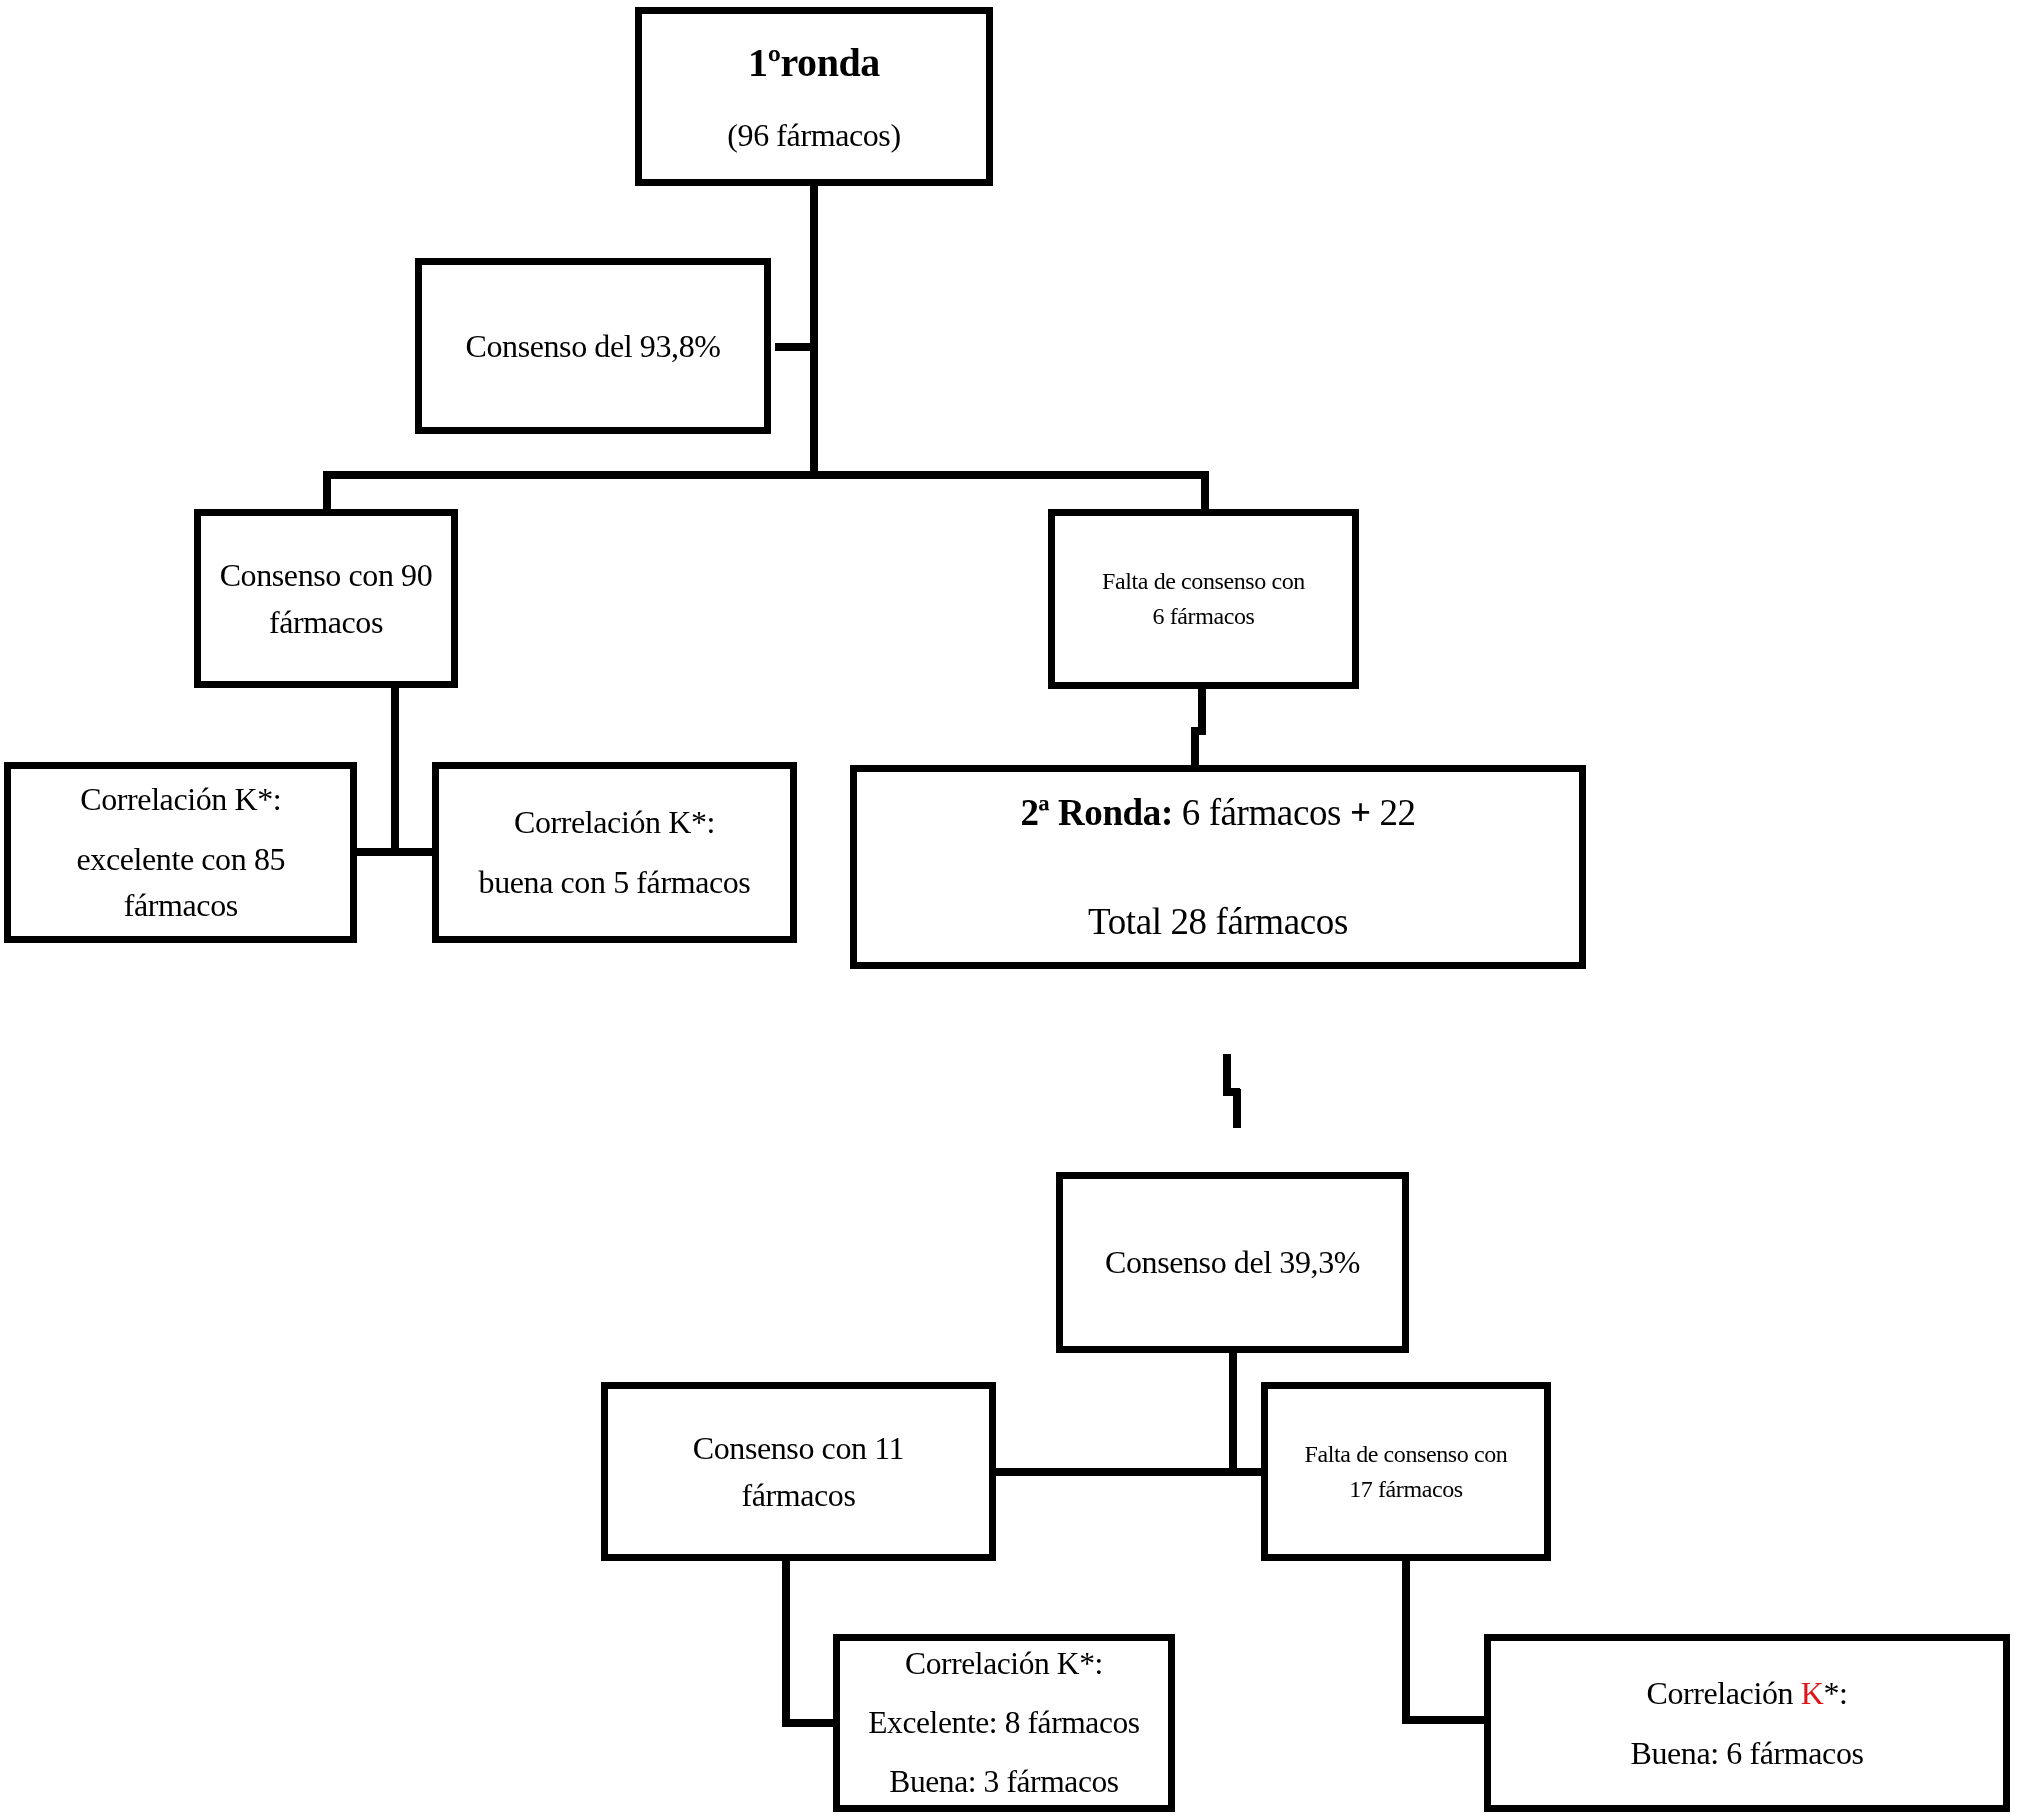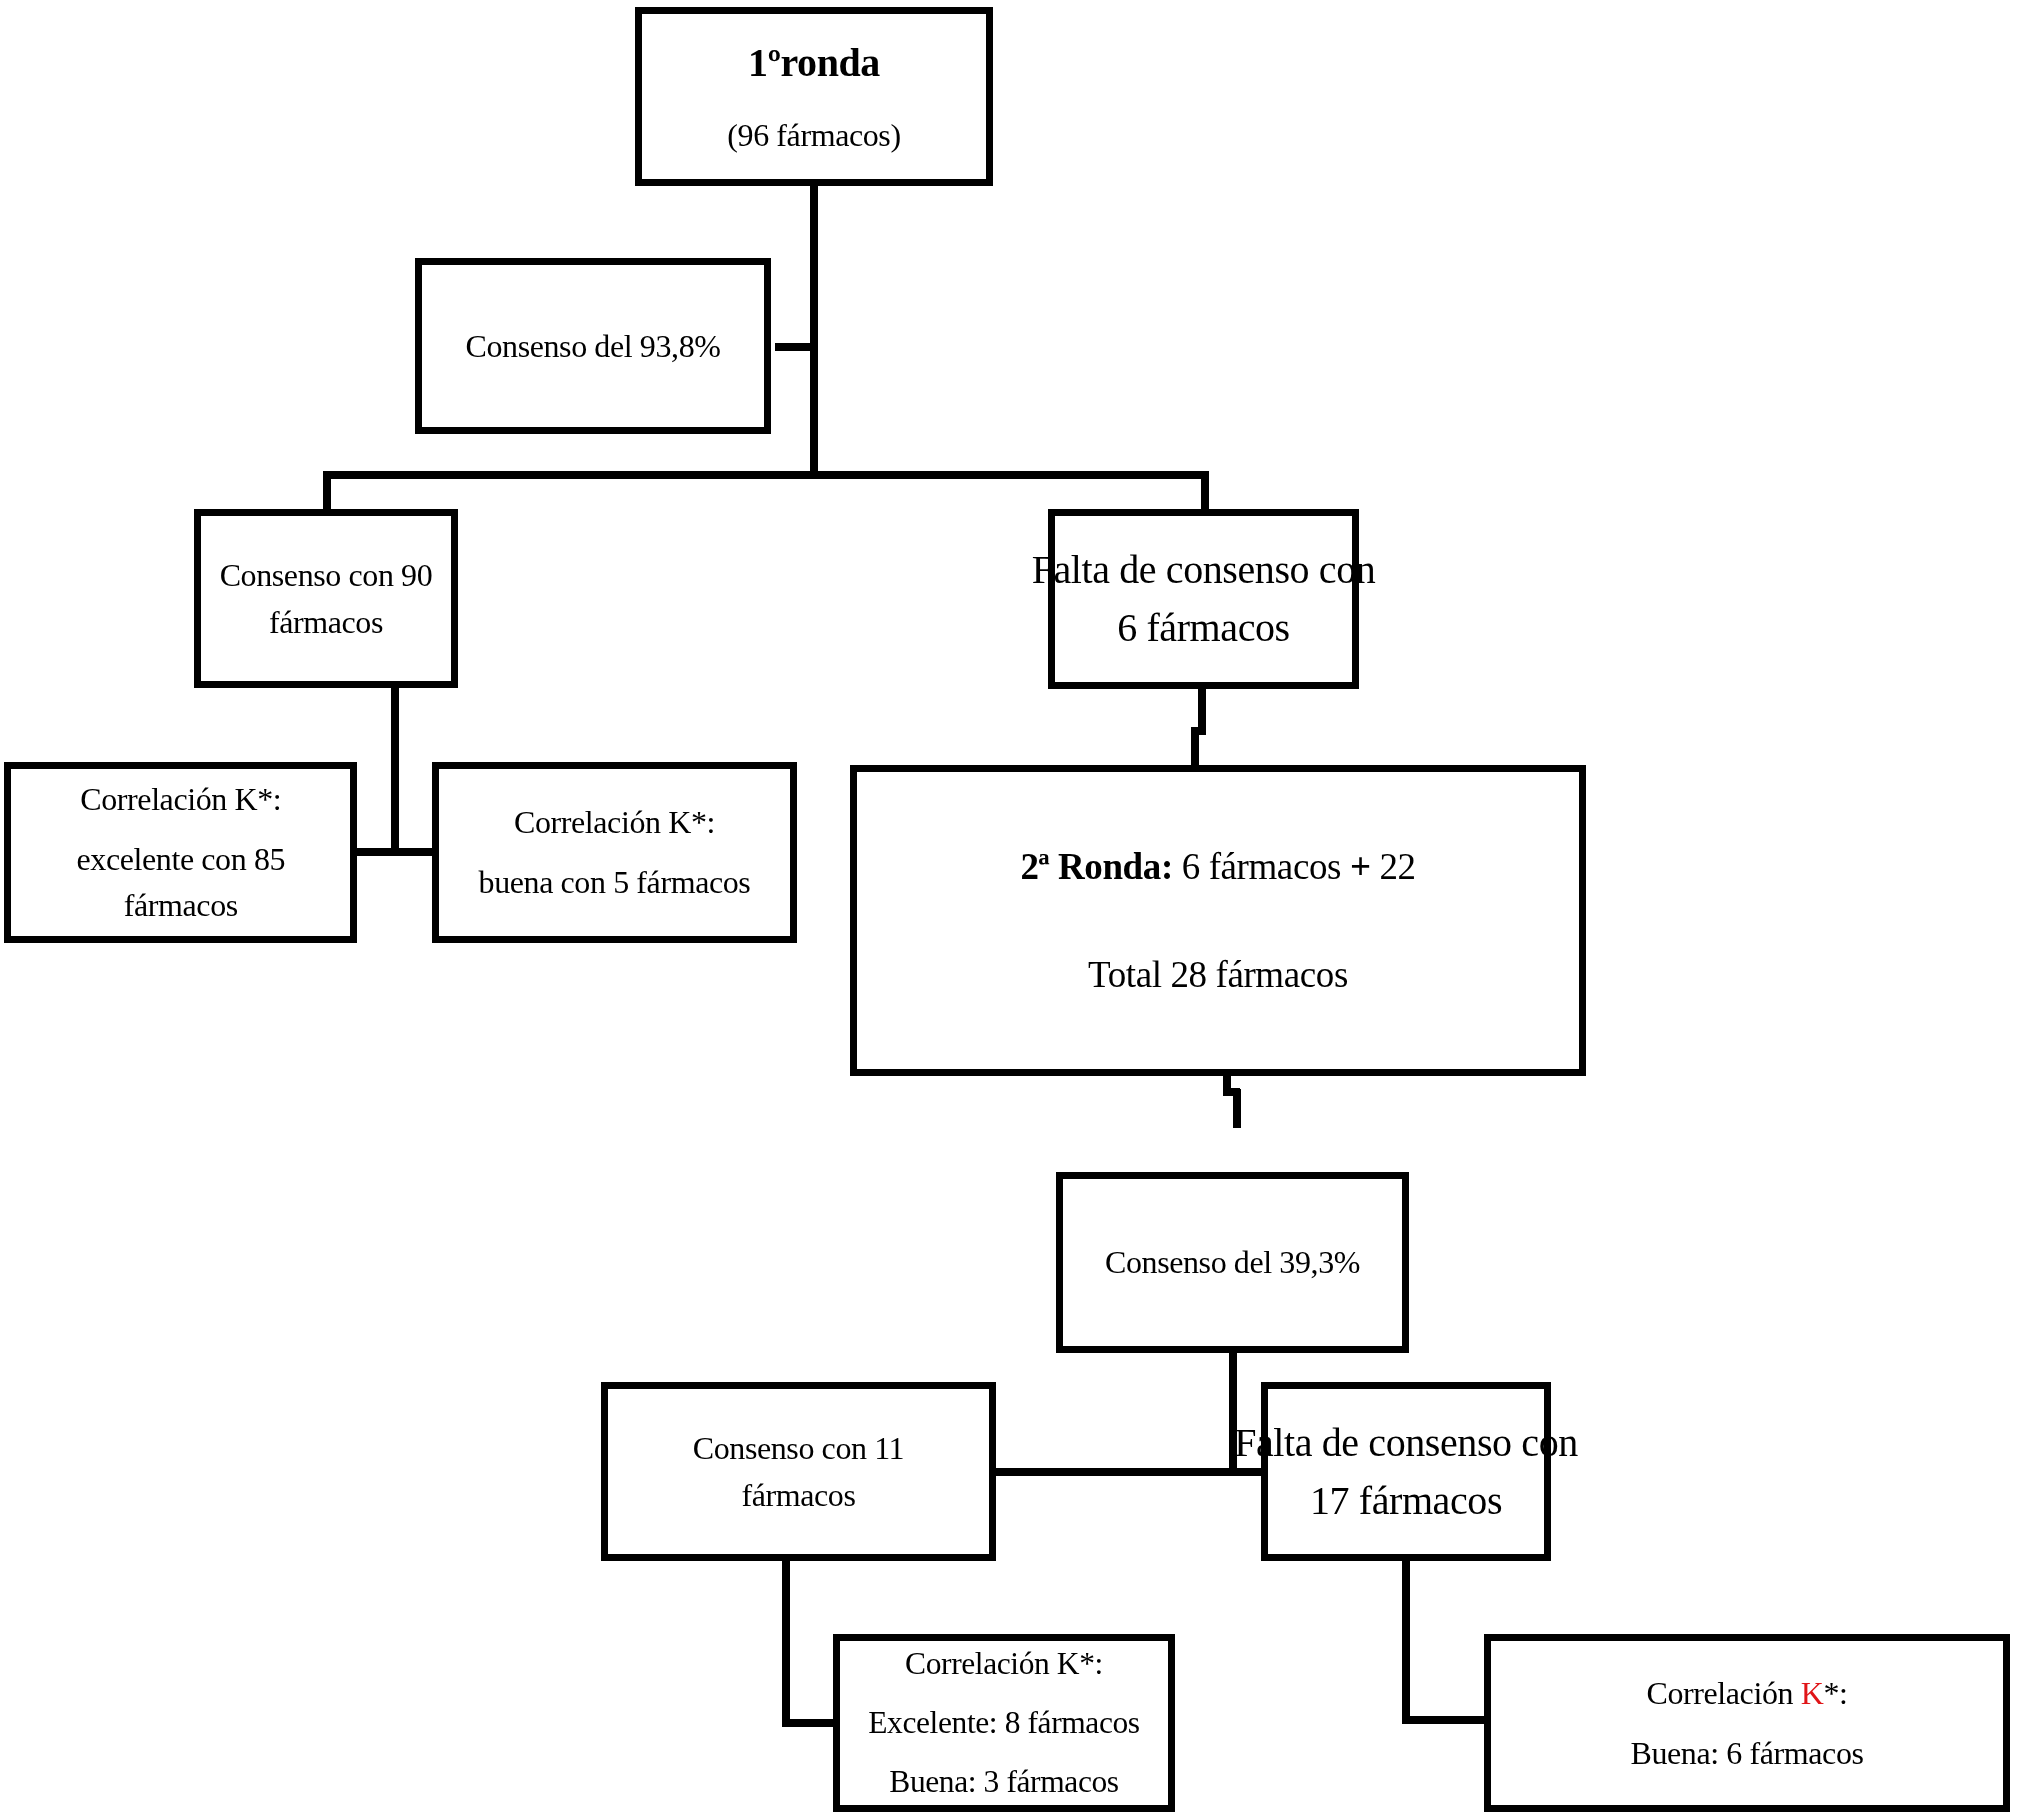--- a/index.html
+++ b/index.html
@@ -38,21 +38,21 @@
     z-index: 1;
   }
   .title-line {
     font-size: 40px;
     font-weight: bold;
     margin-bottom: 20.4px;
   }
   .ronda2-text { font-size: 37px; line-height: 1.55; }
   .bold { font-weight: bold; }
   .para-gap { margin-top: 22px; }
-  .small { font-size: 40px; }
+  .small { font-size: 24px; }
   .corr-gap { margin-top: 13.6px; }
   .fs36 { font-size: 31.5px; }
 </style>
 </head>
 <body>
 
 <div id="canvas">
 
   <div class="seg" style="left: 810px; top: 186px; width: 7.7px; height: 293px; background: rgb(0, 0, 0);"></div>
   <div class="seg" style="left: 775px; top: 343px; width: 43px; height: 7.7px; background: rgb(0, 0, 0);"></div>
@@ -97,21 +97,21 @@
     <div class="line">Correlación K*:</div>
     <div class="line corr-gap">excelente con 85</div>
     <div class="line">fármacos</div>
   </div>
 
   <div class="box" style="left:432px; top:762px; width:365px; height:181px;">
     <div class="line">Correlación K*:</div>
     <div class="line corr-gap">buena con 5 fármacos</div>
   </div>
 
-  <div class="box ronda2-text" style="left:850px; top:765px; width:736px; height:311px;gap:29px;">
+  <div class="box ronda2-text" style="left:850px; top:765px; width:736px; height:204px;gap:29px;">
     <div class="line"><span class="bold">2ª Ronda:</span><span> 6 fármacos </span><span class="bold">+</span><span> 22</span></div>
     <div class="line para-gap">Total 28 fármacos</div>
   </div>
 
   <div class="box" style="left:1056px; top:1172px; width:353px; height:181px;">
     <div class="line">Consenso del 39,3%</div>
   </div>
 
   <div class="box" style="left:601px; top:1382px; width:395px; height:179px;">
     <div class="line">Consenso con 11</div>

